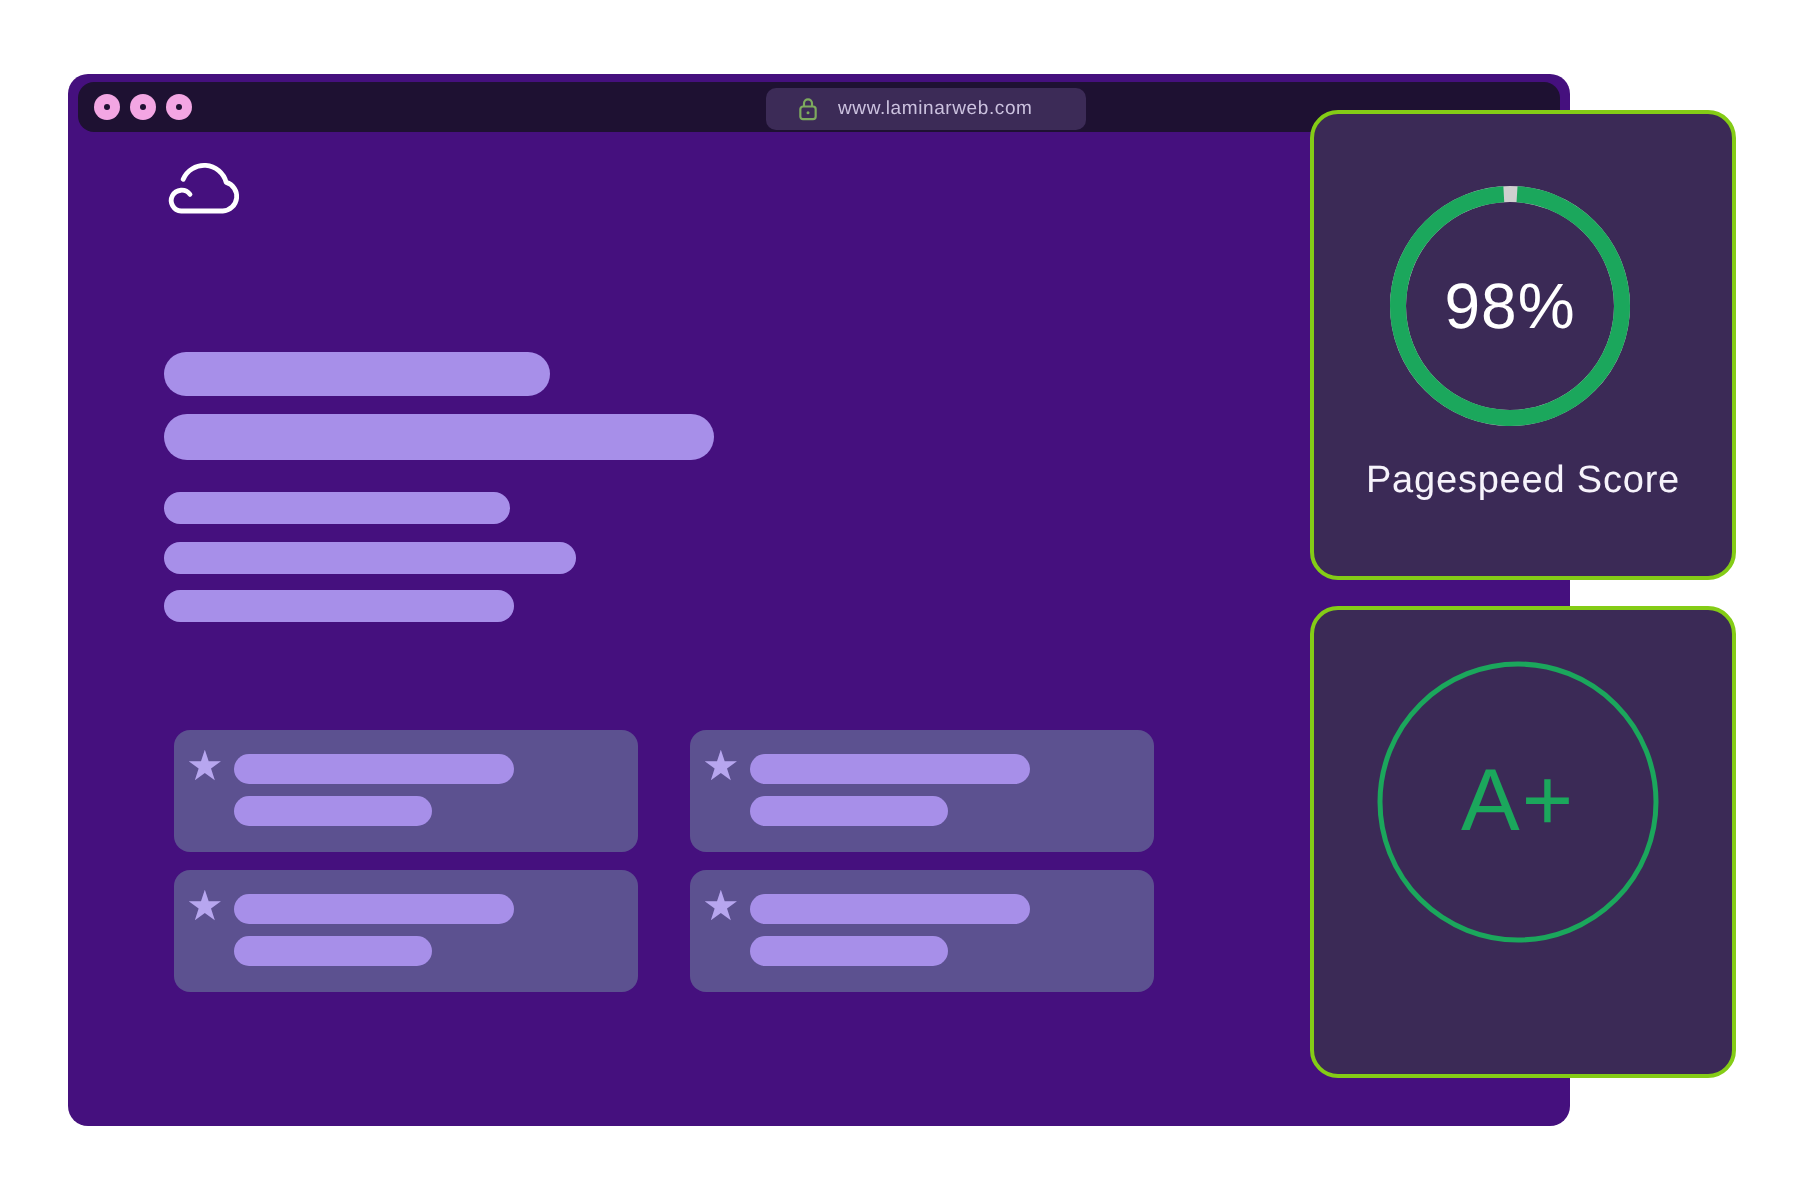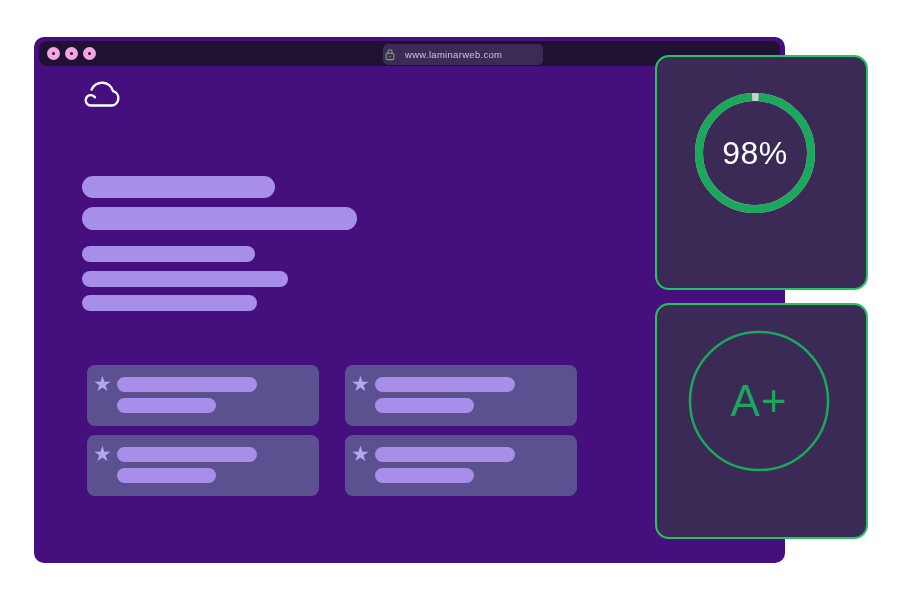--- a/index.html
+++ b/index.html
@@ -47,21 +47,21 @@
     border-radius: 50%;
     background: #1e1132;
   }
   .urlbar {
     position: absolute;
     left: 344px; top: 3px;
     width: 160px; height: 21px;
     background: #3c2b57;
     border-radius: 5px;
     display: flex; align-items: center;
-    padding-left: 2px;
+    padding-left: 16px;
     box-sizing: border-box;
     gap: 10px;
   }
   .url-text {
     color: #ccc2df;
     font-size: 9.5px;
     letter-spacing: 0.3px;
     white-space: nowrap;
   }
   .cloud {
@@ -98,21 +98,21 @@
   .t-bar-a { left: 30px; top: 12px; width: 140px; }
   .t-bar-b { left: 30px; top: 33px; width: 99px; }
 
   
   .metric-card {
     position: absolute;
     left: 655px;
     width: 213px;
     box-sizing: border-box;
     background: #3b2a56;
-    border: 2px solid #22c55e;
+    border: 2px solid #84cc16;
     border-radius: 14px;
   }
   .card-pagespeed { top: 55px;  height: 235px; }
   .card-tls       { top: 303px; height: 236px; }
 
   .gauge-box {
     position: absolute;
     left: 36px; top: 34px;
     width: 124px; height: 124px;
   }
@@ -210,20 +210,21 @@
   </div>
 
   <div class="metric-card card-pagespeed">
     <span class="gauge-box">
       <svg width="124" height="124" viewBox="0 0 124 124">
         <circle cx="62" cy="62" r="56" fill="none" stroke="#cfcfcf" stroke-width="8"></circle>
         <circle cx="62" cy="62" r="56" fill="none" stroke="#1ba75c" stroke-width="8" stroke-dasharray="344.82 351.86" transform="rotate(-86.4 62 62)"></circle>
       </svg>
     </span>
     <div class="gauge-value">98%</div>
+    <div class="metric-label">Pagespeed Score</div>
   </div>
 
   <div class="metric-card card-tls">
     <span class="tls-box">
       <svg width="144" height="144" viewBox="0 0 144 144">
         <circle cx="72" cy="72" r="69" fill="none" stroke="#1ba75c" stroke-width="2.5"></circle>
       </svg>
     </span>
     <div class="tls-value">A+</div>
   </div>

